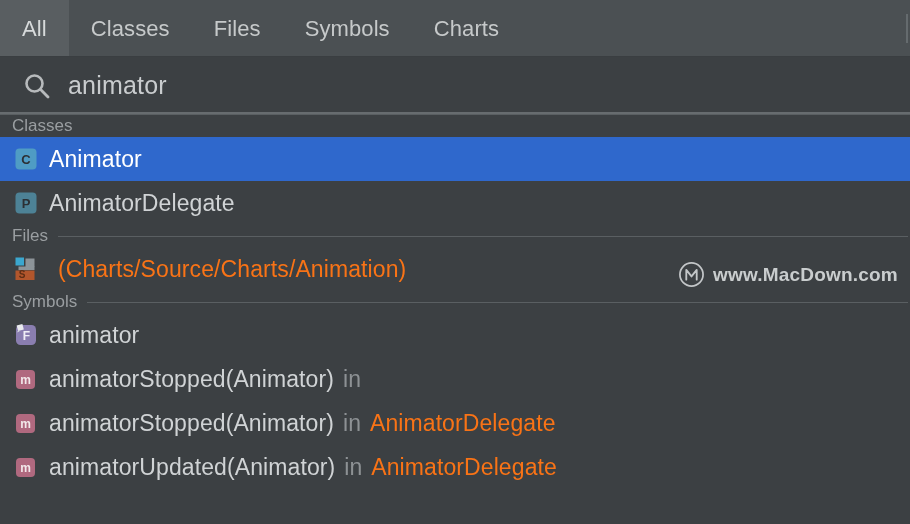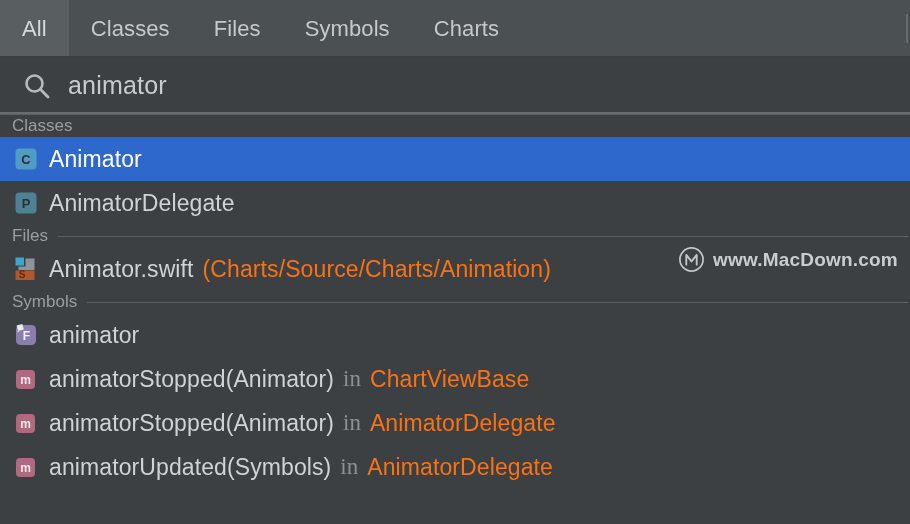--- a/index.html
+++ b/index.html
@@ -152,36 +152,35 @@
   .row .secondary {
     font-size: 23px;
     color: #f97316;
     letter-spacing: .1px;
     margin-left: 9px;
   }
   .row .conj {
     font-size: 23px;
     color: #8d9194;
     margin-left: 9px;
-    font-family: Liberation Serif, serif;
   }
   .row .secondary.tight { margin-left: 9px; }
 
   
   .ico {
     width: 26px;
     height: 26px;
     display: block;
   }
 
   
   .watermark {
     position: absolute;
     left: 678px;
-    top: 246px;
+    top: 261px;
     display: flex;
     align-items: center;
     opacity: .92;
     pointer-events: none;
   }
   .watermark .wm-logo {
     width: 27px;
     height: 27px;
     margin-right: 8px;
     flex: none;
@@ -257,21 +256,20 @@
       <div class="row">
         <span class="icon-slot">
           <svg class="ico" viewBox="0 0 26 26">
             <rect x="1.5" y="1.5" width="8.5" height="8" fill="#3ba7cf"></rect>
             <rect x="11.5" y="2.5" width="9" height="8.5" fill="#8d9499"></rect>
             <rect x="4.5" y="10.5" width="16" height="3.5" fill="#8d9499"></rect>
             <rect x="1.5" y="14.5" width="19" height="9.5" fill="#b2562c"></rect>
             <text x="8" y="22.3" font-family="Liberation Sans, sans-serif" font-size="10" font-weight="bold" fill="#5d2e15" text-anchor="middle">S</text>
           </svg>
         </span>
-        <span class="primary">Animator.swift</span>
         <span class="secondary tight">(Charts/Source/Charts/Animation)</span>
       </div>
       <div class="group-header">
         <span class="glabel">Symbols</span>
         <span class="gline"></span>
       </div>
       <div class="row">
         <span class="icon-slot">
           <svg class="ico" viewBox="0 0 26 26">
             <rect x="2" y="3" width="20" height="20" rx="4.5" fill="#8a7eb0"></rect>
@@ -284,41 +282,40 @@
       </div>
       <div class="row">
         <span class="icon-slot">
           <svg class="ico" viewBox="0 0 26 26">
             <rect x="2" y="4" width="19" height="19" rx="4" fill="#b0697f"></rect>
             <text x="11.5" y="18" font-family="Liberation Sans, sans-serif" font-size="12" font-weight="bold" fill="#f2e8ea" text-anchor="middle">m</text>
           </svg>
         </span>
         <span class="primary">animatorStopped(Animator)</span>
         <span class="conj">in</span>
-        <span class="secondary">ChartViewBase</span>
       </div>
       <div class="row">
         <span class="icon-slot">
           <svg class="ico" viewBox="0 0 26 26">
             <rect x="2" y="4" width="19" height="19" rx="4" fill="#b0697f"></rect>
             <text x="11.5" y="18" font-family="Liberation Sans, sans-serif" font-size="12" font-weight="bold" fill="#f2e8ea" text-anchor="middle">m</text>
           </svg>
         </span>
         <span class="primary">animatorStopped(Animator)</span>
         <span class="conj">in</span>
         <span class="secondary">AnimatorDelegate</span>
       </div>
       <div class="row">
         <span class="icon-slot">
           <svg class="ico" viewBox="0 0 26 26">
             <rect x="2" y="4" width="19" height="19" rx="4" fill="#b0697f"></rect>
             <text x="11.5" y="18" font-family="Liberation Sans, sans-serif" font-size="12" font-weight="bold" fill="#f2e8ea" text-anchor="middle">m</text>
           </svg>
         </span>
-        <span class="primary">animatorUpdated(Symbols)</span>
+        <span class="primary">animatorUpdated(Animator)</span>
         <span class="conj">in</span>
         <span class="secondary">AnimatorDelegate</span>
       </div>
     </div>
 
   <div class="watermark">
     <svg class="wm-logo" viewBox="0 0 28 28">
       <circle cx="14" cy="14" r="12" fill="none" stroke="#cfd2d4" stroke-width="1.8"></circle>
       <path d="M8.6 19.4 V9.2 L14 16 L19.4 9.2 V19.4" fill="none" stroke="#cfd2d4" stroke-width="1.9" stroke-linejoin="round" stroke-linecap="round"></path>
     </svg>

